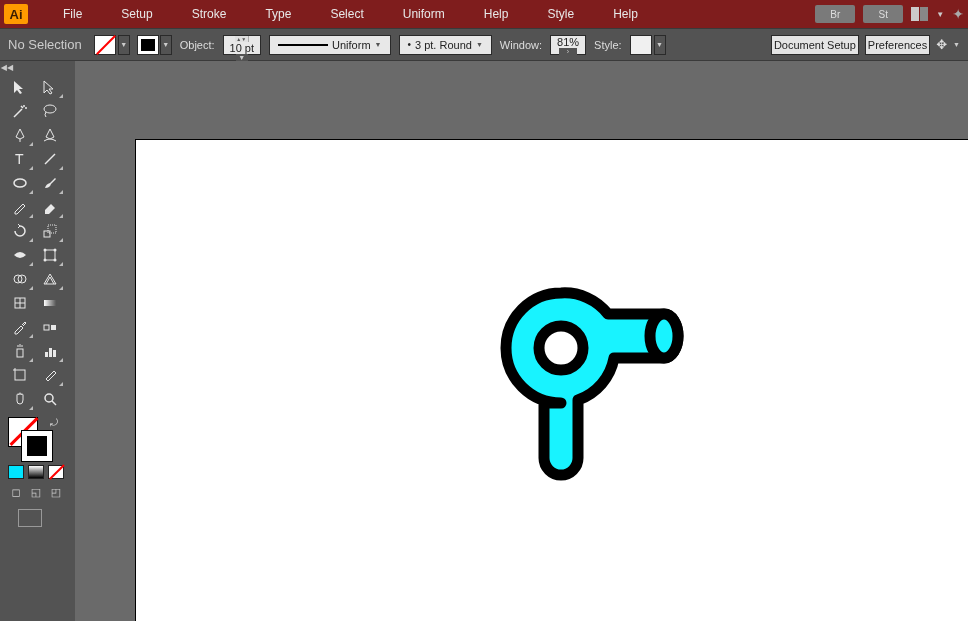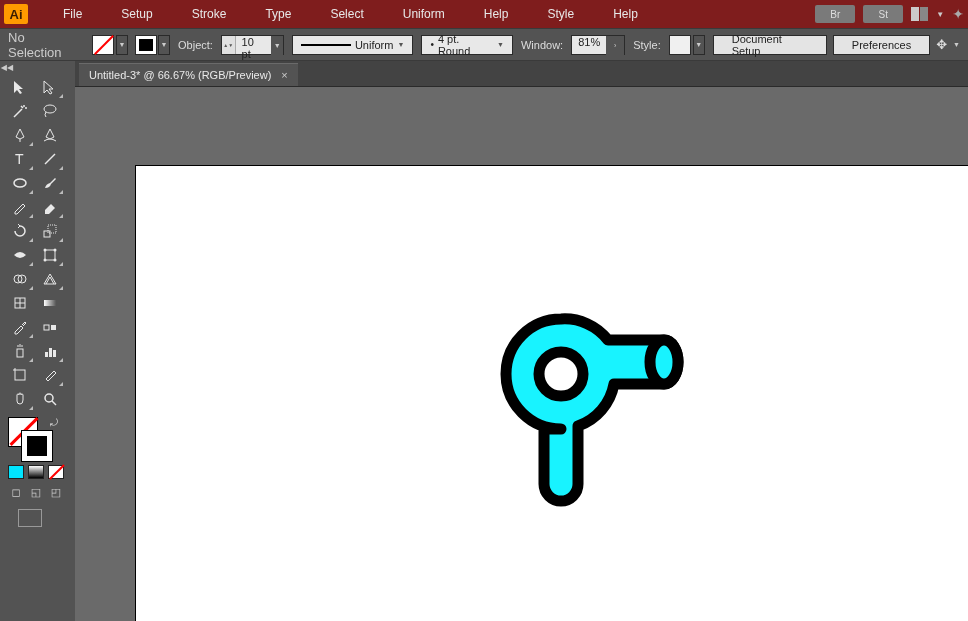--- a/index.html
+++ b/index.html
@@ -15,27 +15,27 @@
   
   .controlbar { height: 33px; background: #535353; border-top: 1px solid #3a3a3a; border-bottom: 1px solid #3a3a3a; display: flex; align-items: center; padding: 0 8px; gap: 8px; }
   .sel-label { color: #ccc; font-size: 13px; margin-right: 4px; }
   .swatch-group { display: flex; align-items: center; gap: 2px; }
   .swatch-box { width: 22px; height: 20px; border: 1px solid #2a2a2a; background: #fff; position: relative; }
   .no-fill { background: #fff; }
   .no-fill::after { content: ""; position: absolute; left: -2px; top: 8px; width: 26px; height: 2px; background: #ff0000; transform: rotate(-45deg); }
   .swatch-black { background: #000; border: 3px solid #fff; outline: 1px solid #2a2a2a; width: 20px; height: 18px; }
   .dd-arrow { width: 12px; height: 20px; background: #535353; border: 1px solid #2a2a2a; display: flex; align-items: center; justify-content: center; font-size: 7px; color: #ccc; }
   .ctrl-label { color: #ddd; font-size: 11px; }
-  .ctrl-input { display: flex; border: 1px solid #2a2a2a; background: #e8e8e8; height: 20px; }
+  .ctrl-input { display: flex; align-items: center; border: 1px solid #2a2a2a; background: #e8e8e8; height: 20px; flex-direction: column; }
   .ctrl-input .stepper { width: 14px; height: 18px; background: #e0e0e0; display: flex; flex-direction: column; font-size: 5px; color: #555; align-items: center; justify-content: center; border-right: 1px solid #aaa; }
   .ctrl-input .val { padding: 0 6px; color: #222; font-size: 11px; min-width: 34px; }
   .profile-box { display: flex; align-items: center; border: 1px solid #2a2a2a; background: #e8e8e8; height: 20px; padding: 0 8px; gap: 4px; }
   .profile-line { width: 50px; height: 2px; background: #000; }
   .profile-label { color: #222; font-size: 11px; }
-  .btn { background: #e4e4e4; color: #222; border: 1px solid #2a2a2a; padding: 2px 18px; font-size: 11px; height: 20px; display: flex; align-items: center; }
+  .btn { background: #e4e4e4; color: #222; border: 1px solid #2a2a2a; padding: 2px 2px; font-size: 11px; height: 20px; display: flex; align-items: center; }
   .ctrl-right { margin-left: auto; display: flex; gap: 6px; align-items: center; }
 
   
   .workspace { display: flex; height: calc(621px - 28px - 33px); }
   .left-col { width: 75px; background: #535353; display: flex; flex-direction: column; }
   .panel-collapse { width: 14px; height: 12px; display:flex; align-items:center; justify-content:center; font-size:8px; color:#ccc; }
 
   .tool-panel { flex: 1; background: #535353; padding-top: 2px; }
   .tool-grid { display: grid; grid-template-columns: 30px 30px; gap: 0; margin-left: 6px; }
   .tool { width: 28px; height: 24px; display: flex; align-items: center; justify-content: center; color: #e8e8e8; position: relative; }
@@ -119,21 +119,21 @@
   </div>
 
   <div class="profile-box">
     <div class="profile-line"></div>
     <span class="profile-label">Uniform</span>
     <span style="font-size:7px;color:#555">▼</span>
   </div>
 
   <div class="profile-box">
     <span style="font-size:10px;color:#222">•</span>
-    <span class="profile-label">4 pt. Round</span>
+    <span class="profile-label">3 pt. Round</span>
     <span style="font-size:7px;color:#555">▼</span>
   </div>
 
   <span class="ctrl-label">Window:</span>
   <div class="ctrl-input">
     <span class="val">81%</span>
     <div class="dd-arrow" style="border:none;width:18px">›</div>
   </div>
 
   <span class="ctrl-label">Style:</span>
@@ -359,26 +359,20 @@
         <div class="draw-ic">◰</div>
       </div>
 
       <div class="screen-row">
         <div class="screen-ic"></div>
       </div>
     </div>
   </div>
 
   <div class="canvas-col">
-    <div class="tabbar">
-      <div class="tab">
-        <span>Untitled-3* @ 66.67% (RGB/Preview)</span>
-        <span class="x">×</span>
-      </div>
-    </div>
     <div class="canvas-area">
       <div class="artboard">
         <svg class="dryer-svg" width="220" height="220" viewBox="0 0 220 220">
           <g stroke="#000" stroke-width="11" stroke-linejoin="round" fill="#18f3ff">
 
             <path d="
               M 65 15
               A 55 55 0 1 0 65 125
               L 48 125
               L 48 180

